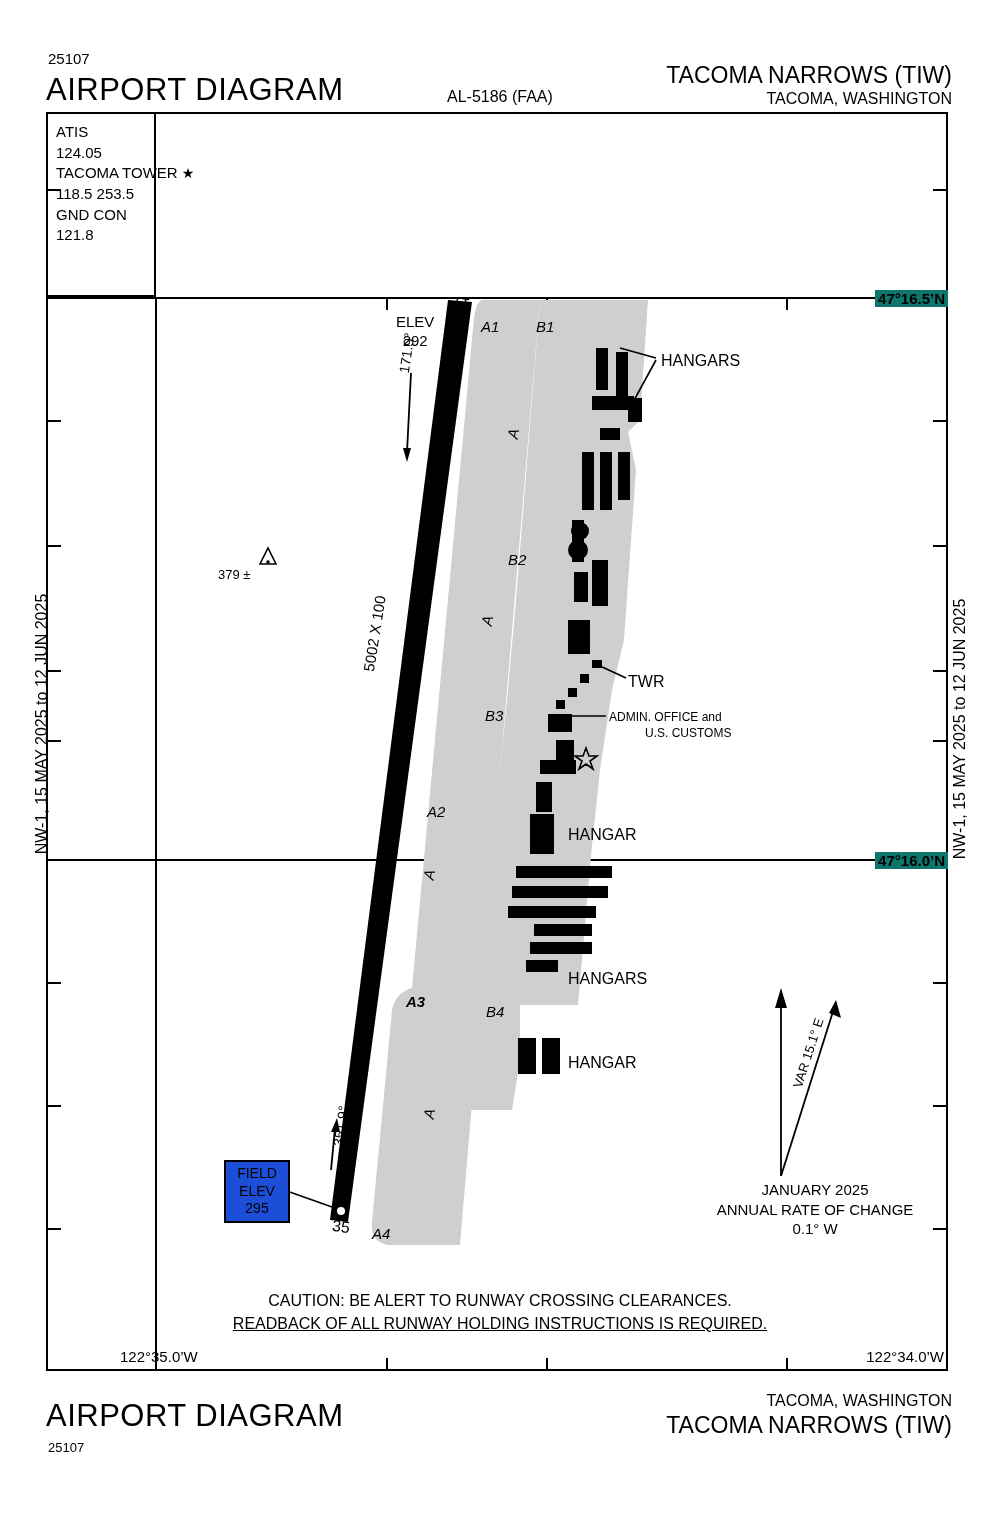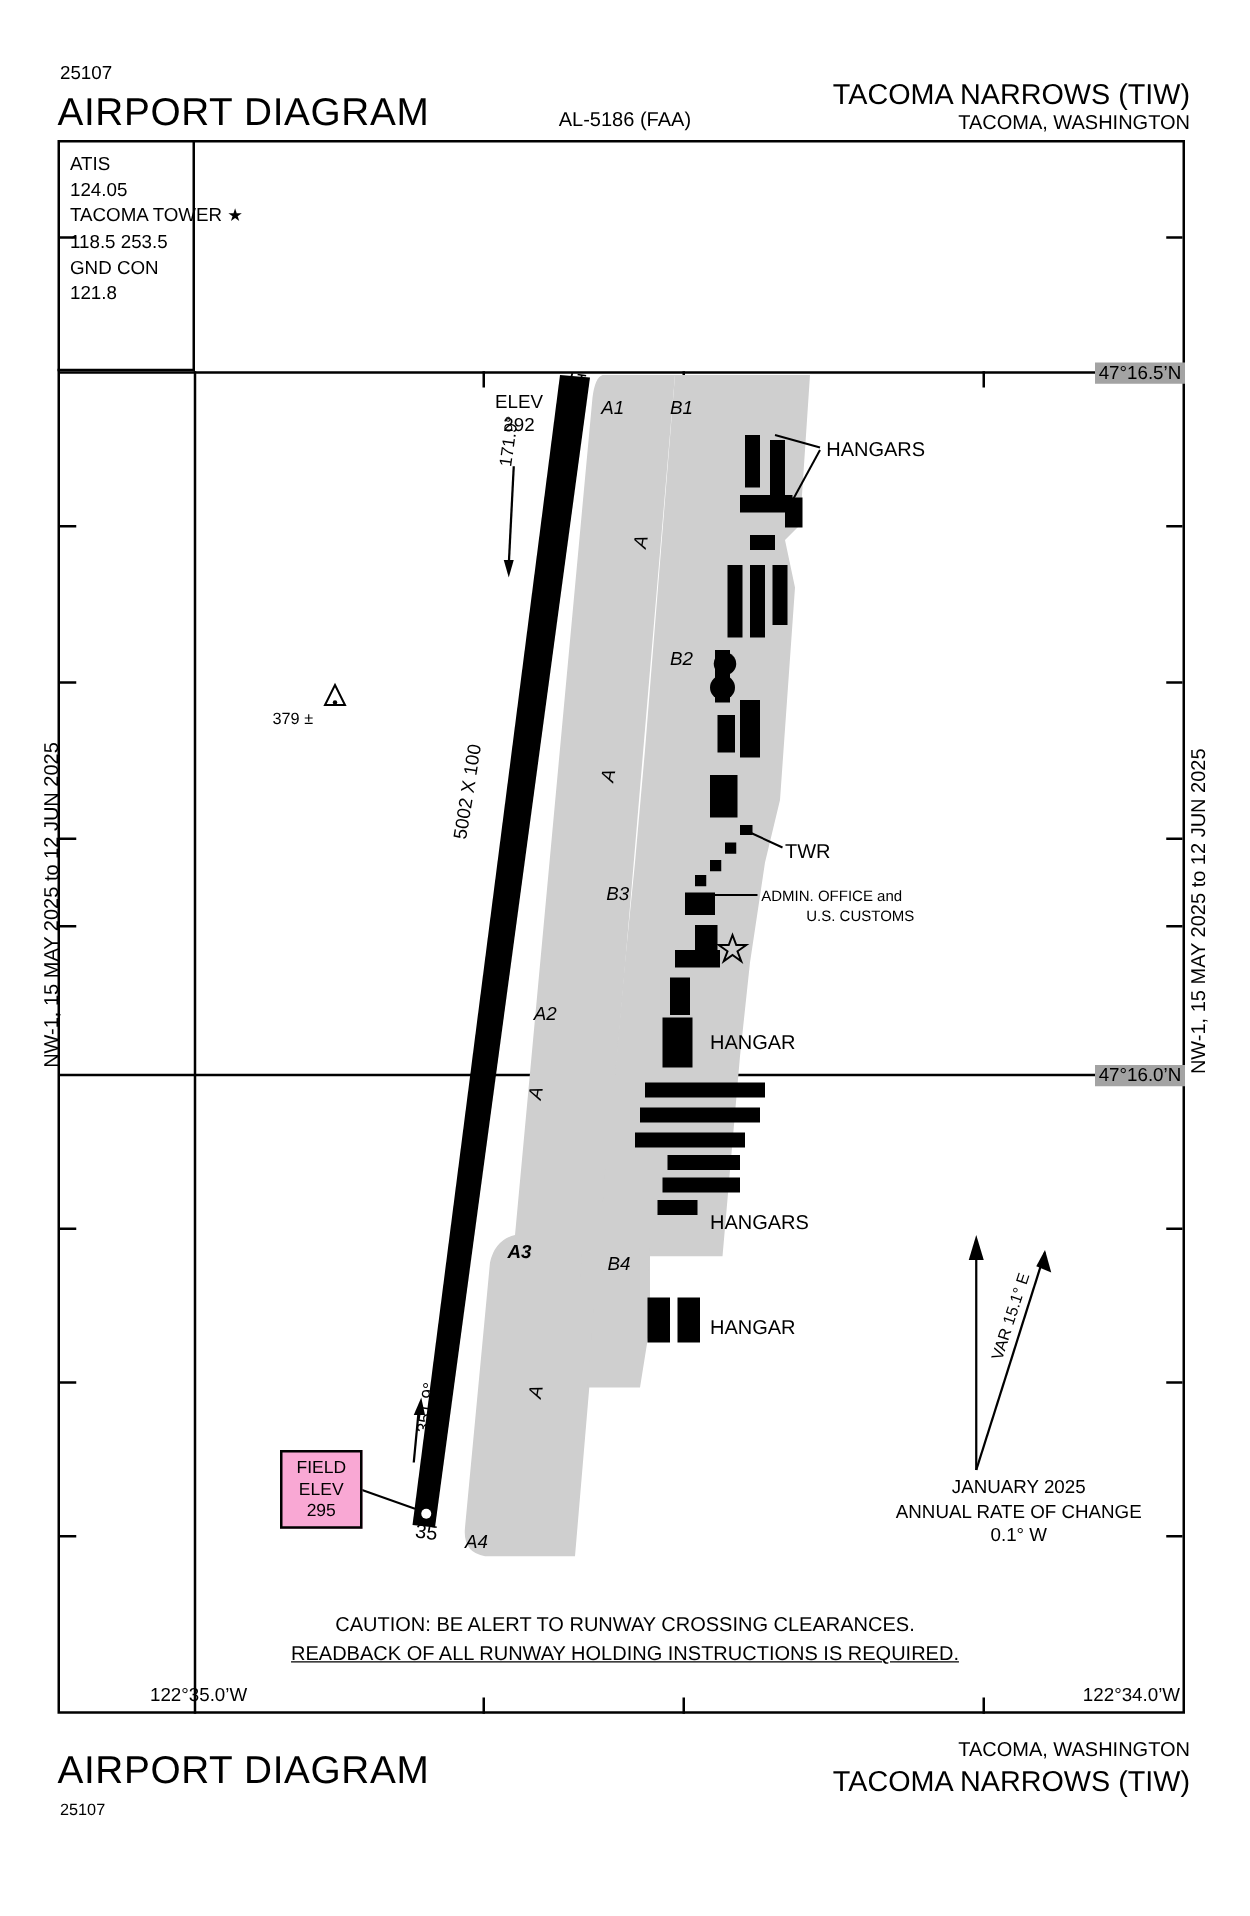--- a/index.html
+++ b/index.html
@@ -94,22 +94,23 @@
     left: 48px;
     width: 898px;
     height: 0;
     border-top: 2px solid #000;
   }
   #lat-165 { top: 297px; }
   #lat-160 { top: 859px; }
   .lat-label {
     right: 52px;
     font-size: 15px;
-    background: #a3a3a3;
+    background: #0f766e;
     padding: 0 3px;
+    font-weight: bold;
   }
   #lat-165-label { top: 290px; }
   #lat-160-label { top: 852px; }
 
   
   #lon-left-label { left: 120px; top: 1348px; font-size: 15px; }
   #lon-right-label { right: 56px; top: 1348px; font-size: 15px; text-align: center; }
 
   
   .tick { background: #000; }
@@ -164,28 +165,28 @@
   }
   #obstruction { left: 218px; top: 535px; font-size: 13px; margin-top: 32px; }
   #field-elev-box {
     left: 224px; top: 1160px;
     width: 58px;
     border: 2px solid #000;
     text-align: center;
     font-size: 14px;
     line-height: 1.25;
     padding: 3px 2px;
-    background: #f9a8d4;
+    background: #1d4ed8;
   }
 
   .twy { font-size: 15px; }
   #twy-A1 { left: 481px; top: 318px; font-style: italic; }
   #twy-B1 { left: 536px; top: 318px; font-style: italic; }
   #twy-A-1 { left: 508px; top: 425px; font-style: italic; transform: rotate(-80deg); }
-  #twy-B2 { left: 508px; top: 519px; font-style: italic; margin-left: 28px; }
+  #twy-B2 { left: 508px; top: 551px; font-style: italic; }
   #twy-A-2 { left: 482px; top: 612px; font-style: italic; transform: rotate(-80deg); }
   #twy-B3 { left: 485px; top: 707px; font-style: italic; }
   #twy-A2 { left: 427px; top: 777px; font-style: italic; margin-top: 26px; }
   #twy-A-3 { left: 424px; top: 866px; font-style: italic; transform: rotate(-80deg); }
   #twy-A3 { left: 406px; top: 993px; font-style: italic; font-weight: bold; }
   #twy-B4 { left: 486px; top: 1003px; font-style: italic; }
   #twy-A-4 { left: 424px; top: 1105px; font-style: italic; transform: rotate(-80deg); }
   #twy-A4 { left: 372px; top: 1225px; font-style: italic; }
 
   #hangars-1 { left: 661px; top: 352px; font-size: 16px; }

